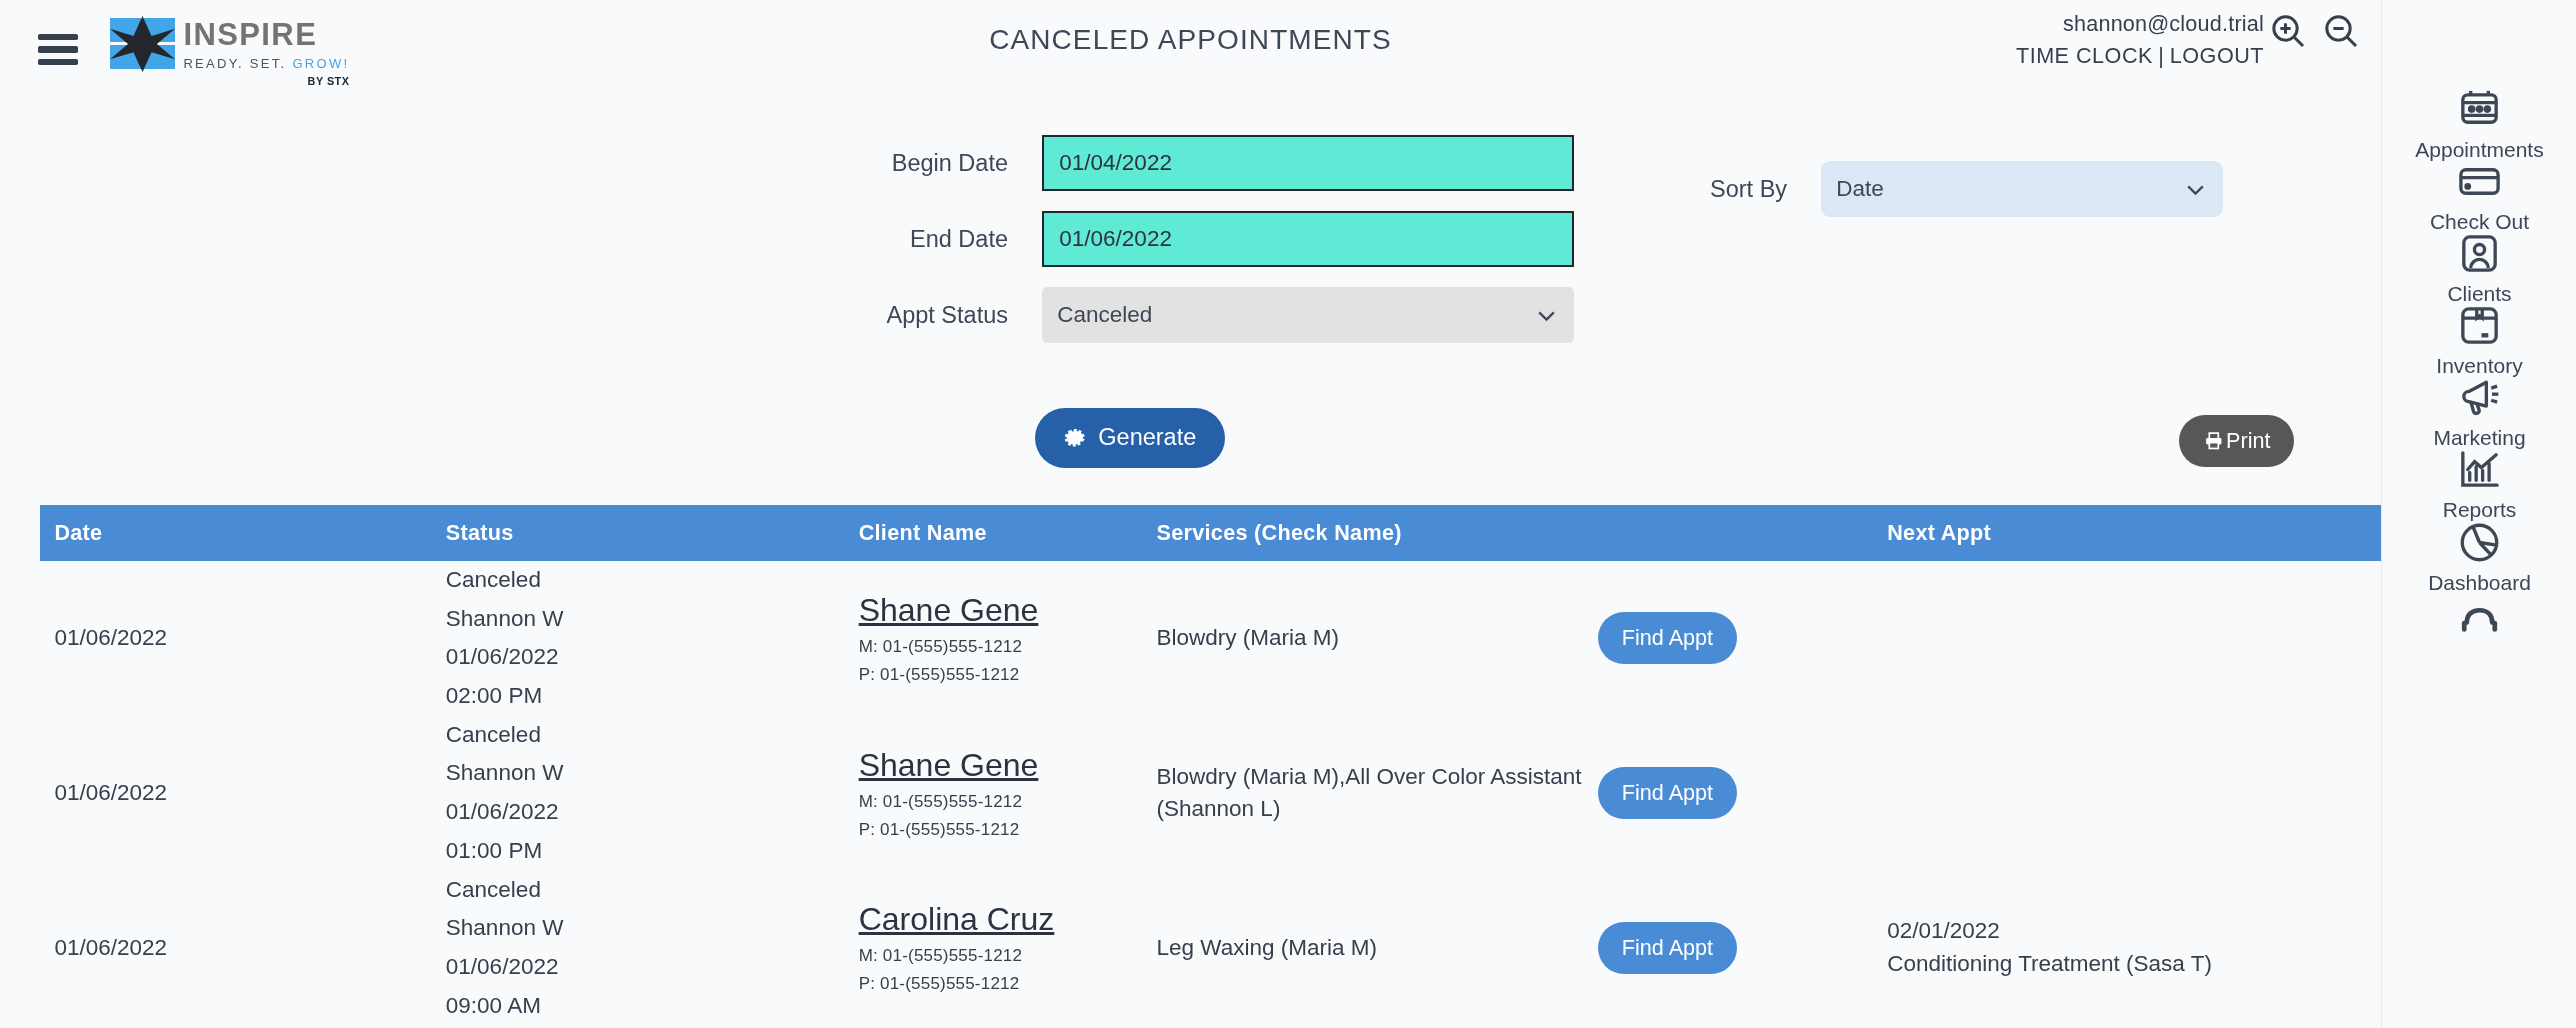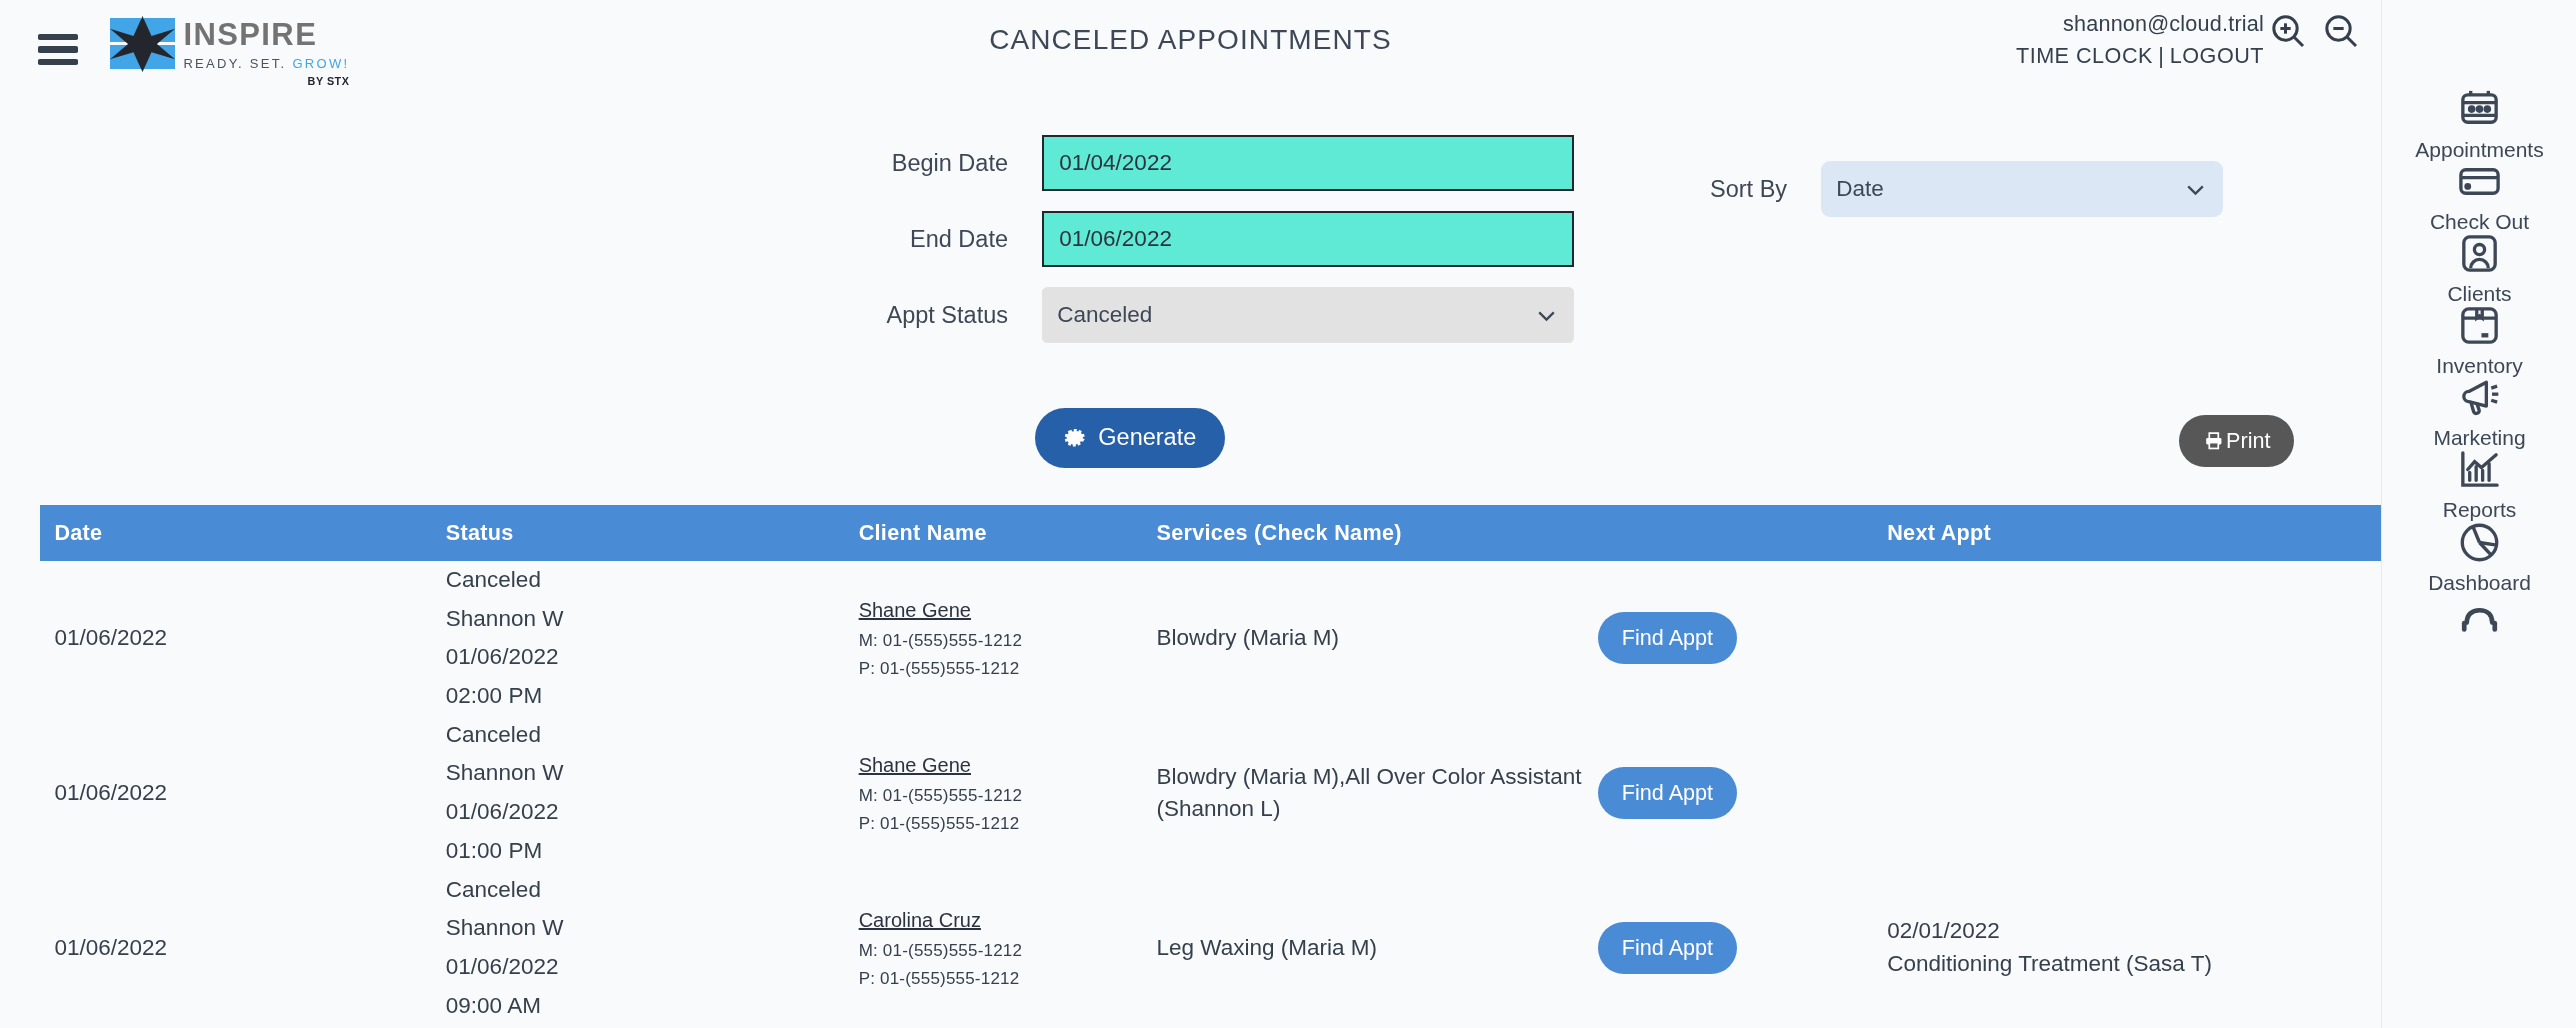--- a/index.html
+++ b/index.html
@@ -88,21 +88,21 @@
   .c-status { width: 413px; }
   .c-client { width: 298px; }
   .c-serv   { width: 731px; }
   .c-next   { width: 494px; }
 
   .trow { display: flex; align-items: center; min-height: 149px; }
   .trow > div { font-size: 22.5px; color: #36404d; }
   .cell-date { width: 406px; padding-left: 14.4px; font-size: 22.5px; }
   .cell-status { width: 413px; line-height: 1.72; font-size: 22.5px; }
   .cell-client { width: 298px; }
-  .client-link { font-size: 20px; color: #2c3340; text-decoration: underline; cursor: pointer; display: inline-block; }
+  .client-link { font-size: 32px; color: #2c3340; text-decoration: underline; cursor: pointer; display: inline-block; }
   .client-phone { font-size: 17px; color: #36404d; margin-top: 8px; letter-spacing: 0.2px; }
   .cell-serv { width: 442px; line-height: 1.45; padding-right: 12.6px; }
   .cell-btn { width: 289px; }
   .btn-find {
     height: 52px; padding: 0 23.5px; background: #4a8bd6; color: #fff; border: none;
     border-radius: 26px; font-size: 21.6px; font-family: "Liberation Sans", sans-serif; cursor: pointer;
   }
   .cell-next { width: 494px; line-height: 1.45; }
 
   

